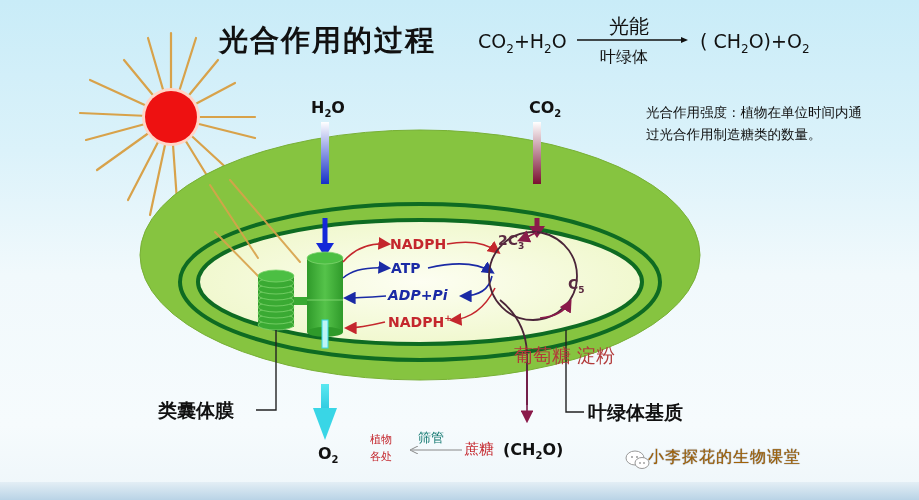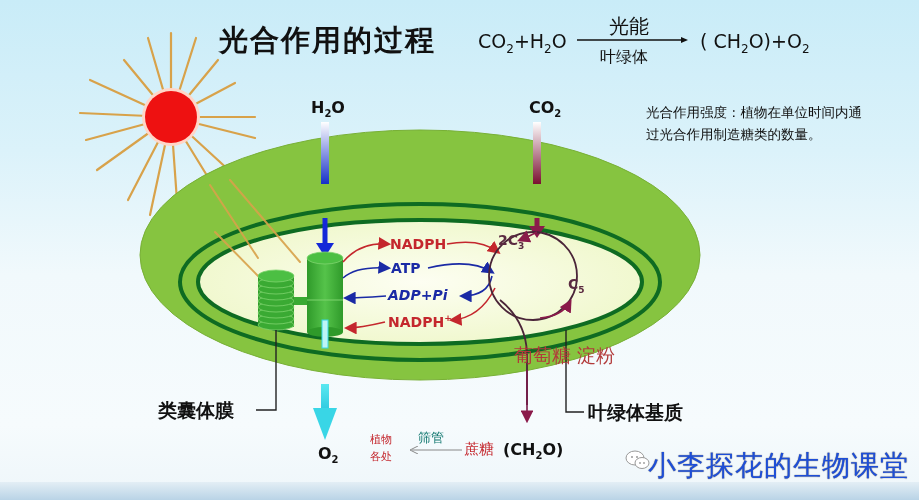--- a/index.html
+++ b/index.html
@@ -15,21 +15,21 @@
   .note{position:absolute;left:646px;top:101px;font-size:13.5px;line-height:22px;color:#111;width:250px;}
   .lbl{position:absolute;font-weight:bold;color:#111;}
   .lbl sub{font-size:10px;}
   .chem{position:absolute;font-size:14px;font-weight:bold;}
   .chem sub,.chem sup{font-size:9px;}
   .red{color:#c4272d;}
   .blue{color:#1a2aa5;}
   .dred{color:#b23a3a;}
   .mauve{color:#5a2a40;}
   .big{position:absolute;font-size:19px;font-weight:bold;color:#111;}
-  .watermark{position:absolute;left:648px;top:447px;font-size:28px;color:#1d4ed8;
+  .watermark{position:absolute;left:648px;top:447px;font-size:16px;color:#a16207;
     text-shadow:0 0 1px #8a8a8a,0 0 1px #8a8a8a;letter-spacing:1px;}
   .wm-icon{position:absolute;left:625px;top:449px;width:26px;height:22px;}
 </style>
 </head>
 <body>
 
 <div class="bottom-band"></div>
 
 <svg class="diagram" width="919" height="500" viewBox="0 0 919 500">
   <defs>

